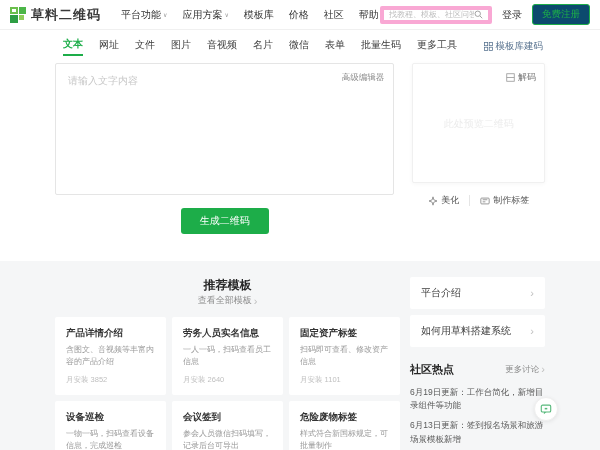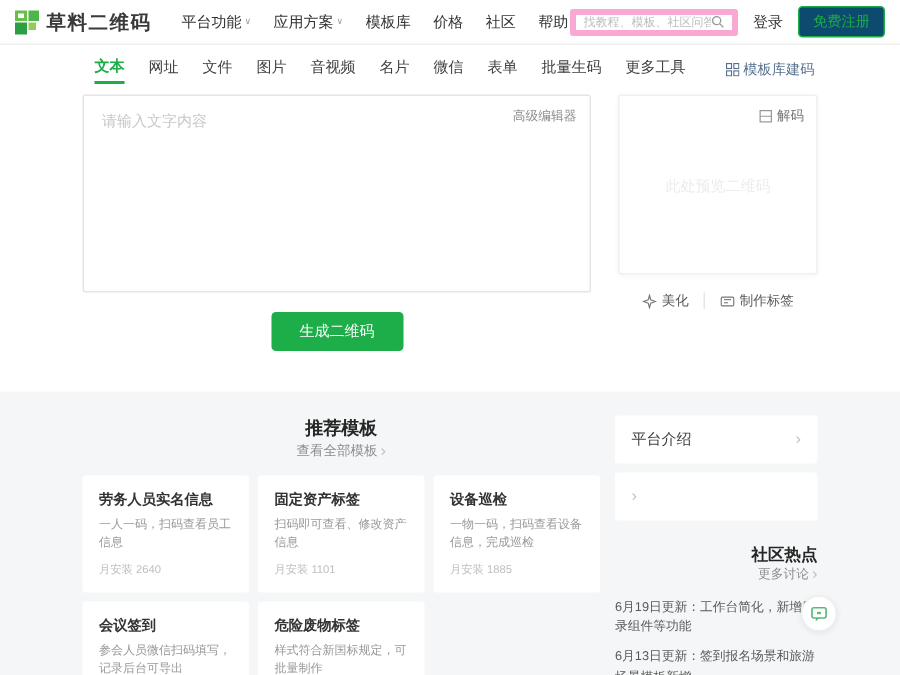--- a/index.html
+++ b/index.html
@@ -70,21 +70,21 @@
     flex-direction:column; border-radius:2px; cursor:pointer; }
   .card-title { font-size:9.5px; font-weight:bold; color:#333; }
   .card-desc { font-size:8px; color:#999; margin-top:4px; line-height:1.5; }
   .card-foot { font-size:7.5px; color:#bfbfbf; margin-top:auto; padding-top:7px; }
   .side-col { width:135px; }
   .side-link { background:#fff; height:32px; display:flex; align-items:center;
     justify-content:space-between; padding:0 11px; margin-bottom:6px; font-size:10px;
     color:#404040; border-radius:2px; cursor:pointer; }
   .chev { color:#c0c0c0; font-size:11px; line-height:1; }
   .community { margin-top:15px; }
-  .comm-head { display:flex; justify-content:space-between; align-items:flex-end;flex-direction:column; }
+  .comm-head { display:flex; justify-content:space-between; align-items:center; }
   .comm-title { font-size:11px; font-weight:bold; color:#262626; }
   .comm-more { font-size:8.5px; color:#8c8c8c; cursor:pointer; display:flex; align-items:center; gap:2px; }
   .comm-list { margin-top:9px; }
   .comm-item { font-size:8.5px; color:#595959; line-height:1.55; margin-bottom:7px; cursor:pointer; }
   
   .chat-fab { position:absolute; right:42px; bottom:29px; width:24px; height:24px;
     border-radius:50%; background:#fff; border:1px solid #efefef;
     box-shadow:0 1px 4px rgba(0,0,0,.08); display:flex; align-items:center;
     justify-content:center; cursor:pointer; }
   .icon-svg { display:block; }
@@ -205,20 +205,27 @@
   <div class="tpl-col">
     <div class="tpl-head">
       <span class="tpl-title">推荐模板</span>
       <span class="view-all">
         <span>查看全部模板</span>
         <span class="chev">›</span>
       </span>
     </div>
     <div class="cards">
       <div class="card">
+        <div class="card-title">产品详情介绍</div>
+        <div class="card-desc">含图文、音视频等丰富内容的产品介绍</div>
+        <div class="card-foot">
+          <span>月安装</span> <span>3852</span>
+        </div>
+      </div>
+      <div class="card">
         <div class="card-title">劳务人员实名信息</div>
         <div class="card-desc">一人一码，扫码查看员工信息</div>
         <div class="card-foot">
           <span>月安装</span> <span>2640</span>
         </div>
       </div>
       <div class="card">
         <div class="card-title">固定资产标签</div>
         <div class="card-desc">扫码即可查看、修改资产信息</div>
         <div class="card-foot">
@@ -248,20 +255,21 @@
       </div>
     </div>
   </div>
 
   <div class="side-col">
     <div class="side-link">
       <span>平台介绍</span>
       <span class="chev">›</span>
     </div>
     <div class="side-link">
+      <span>如何用草料搭建系统</span>
       <span class="chev">›</span>
     </div>
     <div class="community">
       <div class="comm-head">
         <span class="comm-title">社区热点</span>
         <span class="comm-more">
           <span>更多讨论</span>
           <span class="chev">›</span>
         </span>
       </div>

